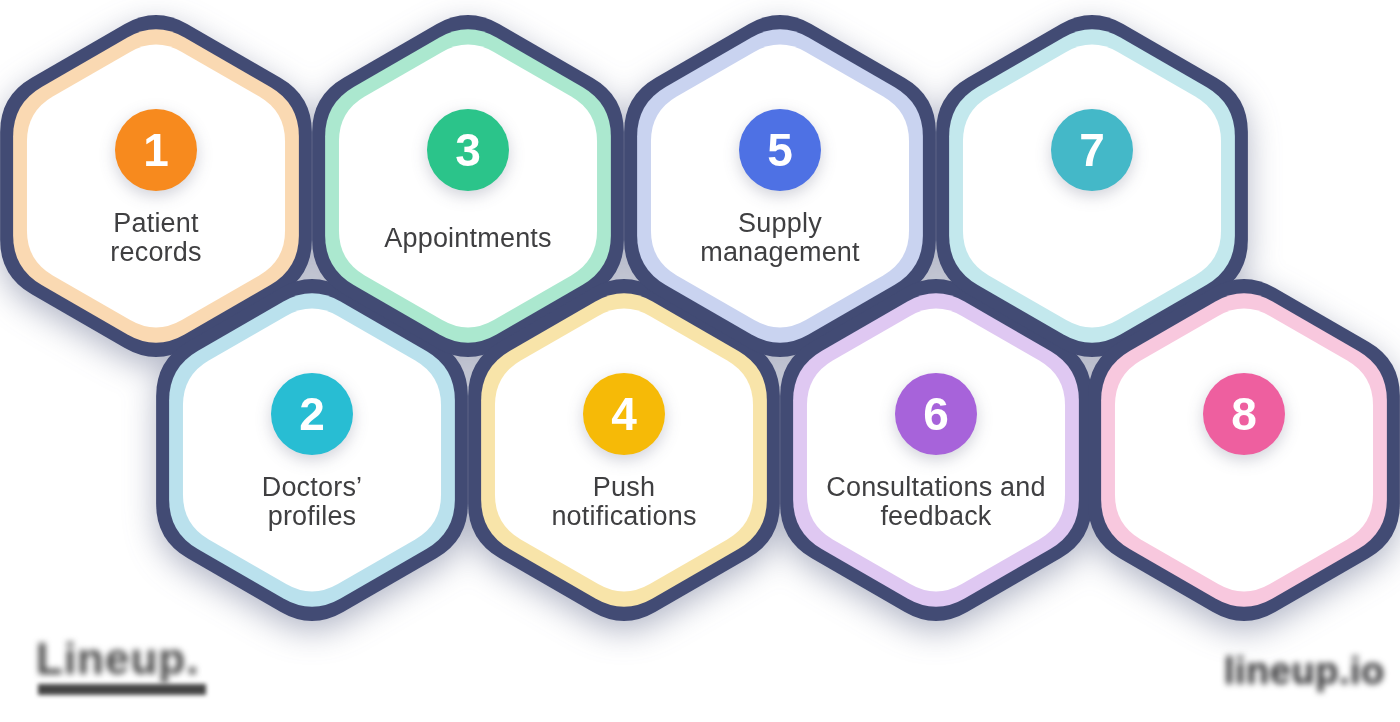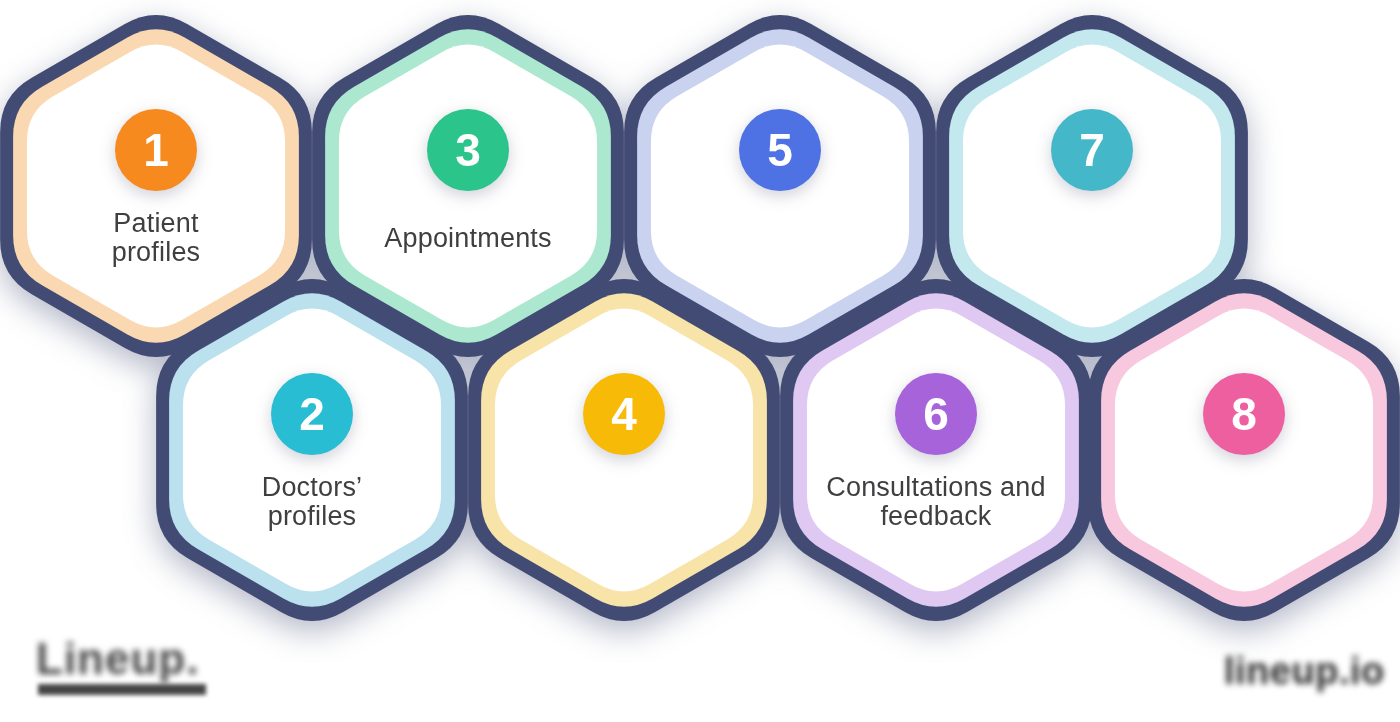--- a/index.html
+++ b/index.html
@@ -155,24 +155,28 @@
     <g transform="translate(1244 450)">
       <use href="#hex" fill="#424B74"></use>
       <use href="#hex" transform="scale(0.91667)" fill="#F8C8DE"></use>
       <use href="#hex" transform="scale(0.82778)" fill="#FFFFFF"></use>
       <circle class="num-circle" cx="0" cy="-36" r="41" fill="#EE5F9F"></circle>
       <text class="num-text" x="0" y="-36" dy="0.35em" fill="#FFFFFF">8</text>
     </g>
   </svg>
 
   <div class="step-label lbl-1">Patient
-profiles</div>
+records</div>
   <div class="step-label lbl-2">Doctors’
 profiles</div>
   <div class="step-label lbl-3">Appointments</div>
+  <div class="step-label lbl-4">Push
+notifications</div>
+  <div class="step-label lbl-5">Supply
+management</div>
   <div class="step-label lbl-6">Consultations and
 feedback</div>
 
   <div class="logo-watermark">Lineup.</div>
   <div class="logo-tagline-blur"></div>
   <div class="site-watermark">lineup.io</div>
 
 </div>
 
 </body></html>

